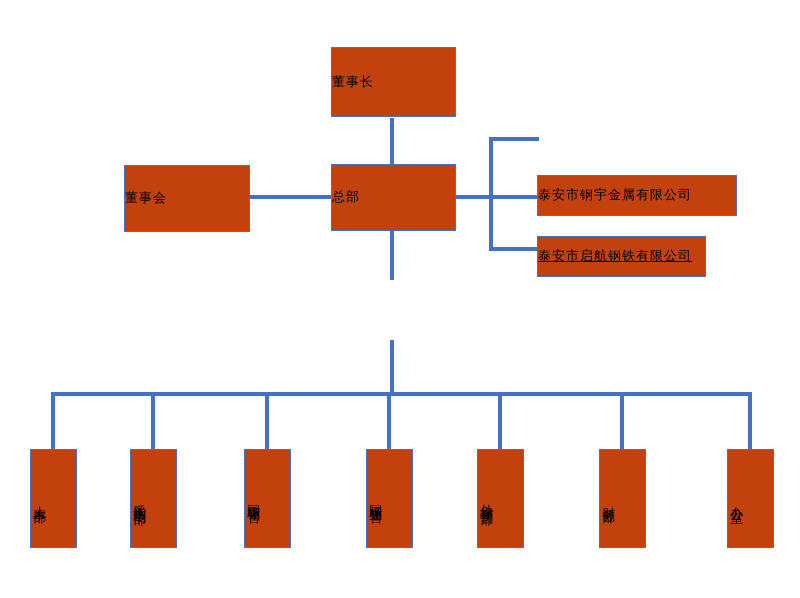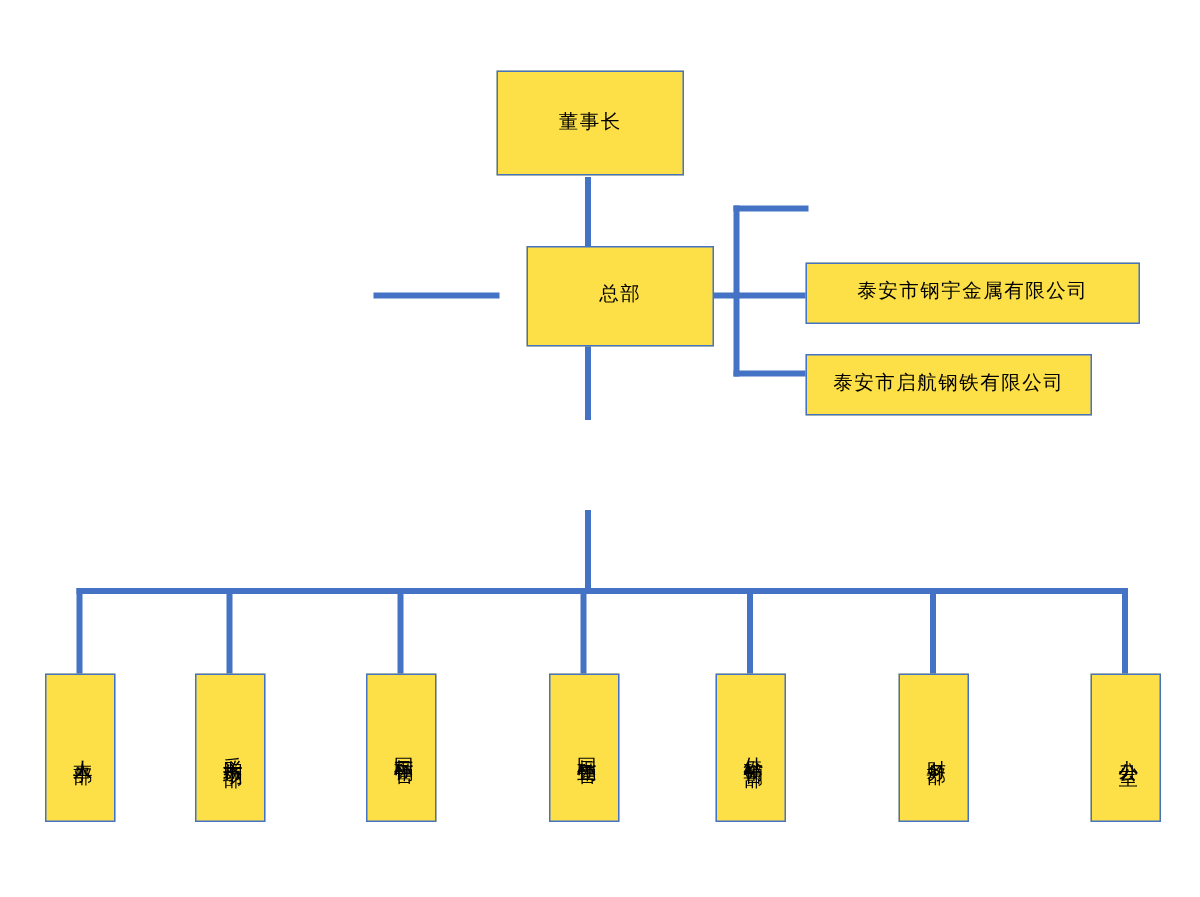--- a/index.html
+++ b/index.html
@@ -13,25 +13,25 @@
   #chart-canvas {
     position: relative;
     width: 800px;
     height: 598px;
     background: #ffffff;
     overflow: hidden;
   }
   .node-box {
     position: absolute;
     box-sizing: border-box;
-    background: #fde047;
+    background: #c2410c;
     border: 1px solid #4472c4;
     display: flex;
     align-items: center;
-    justify-content: center;
+    justify-content: flex-start;
     color: #000000;
     z-index: 3;
   }
   .node-label {
     font-size: 13px;
     letter-spacing: 1px;
     line-height: 1.25;
     white-space: nowrap;
     text-align: center;
   }
@@ -77,31 +77,34 @@
   <div class="connector v" style="left:265px; top:392px; height:58px;"></div>
   <div class="connector v" style="left:387px; top:392px; height:58px;"></div>
   <div class="connector v" style="left:498px; top:392px; height:58px;"></div>
   <div class="connector v" style="left:620px; top:392px; height:58px;"></div>
   <div class="connector v" style="left:748px; top:392px; height:58px;"></div>
 
   <div class="node-box" style="left:331px; top:47px; width:125px; height:70px;">
     <span class="node-label">董事长</span>
   </div>
 
+  <div class="node-box" style="left:124px; top:165px; width:126px; height:67px;">
+    <span class="node-label">董事会</span>
+  </div>
 
-  <div class="node-box" style="left:331px; top:164px; width:125px; height:67px;margin-left:20px;">
+  <div class="node-box" style="left:331px; top:164px; width:125px; height:67px;">
     <span class="node-label">总部</span>
   </div>
 
 
-  <div class="node-box" style="left:537px; top:175px; width:223px; height:41px;">
+  <div class="node-box" style="left:537px; top:175px; width:200px; height:41px;">
     <span class="node-label">泰安市钢宇金属有限公司</span>
   </div>
 
-  <div class="node-box" style="left:537px; top:236px; width:191px; height:41px;">
+  <div class="node-box" style="left:537px; top:236px; width:169px; height:41px;text-decoration:underline;">
     <span class="node-label">泰安市启航钢铁有限公司</span>
   </div>
 
 
   <div class="node-box vertical" style="left:30px; top:449px; width:47px; height:99px;">
     <span class="node-label">人事部</span>
   </div>
 
   <div class="node-box vertical" style="left:130px; top:449px; width:47px; height:99px;">
     <span class="node-label">采购市场部</span>

